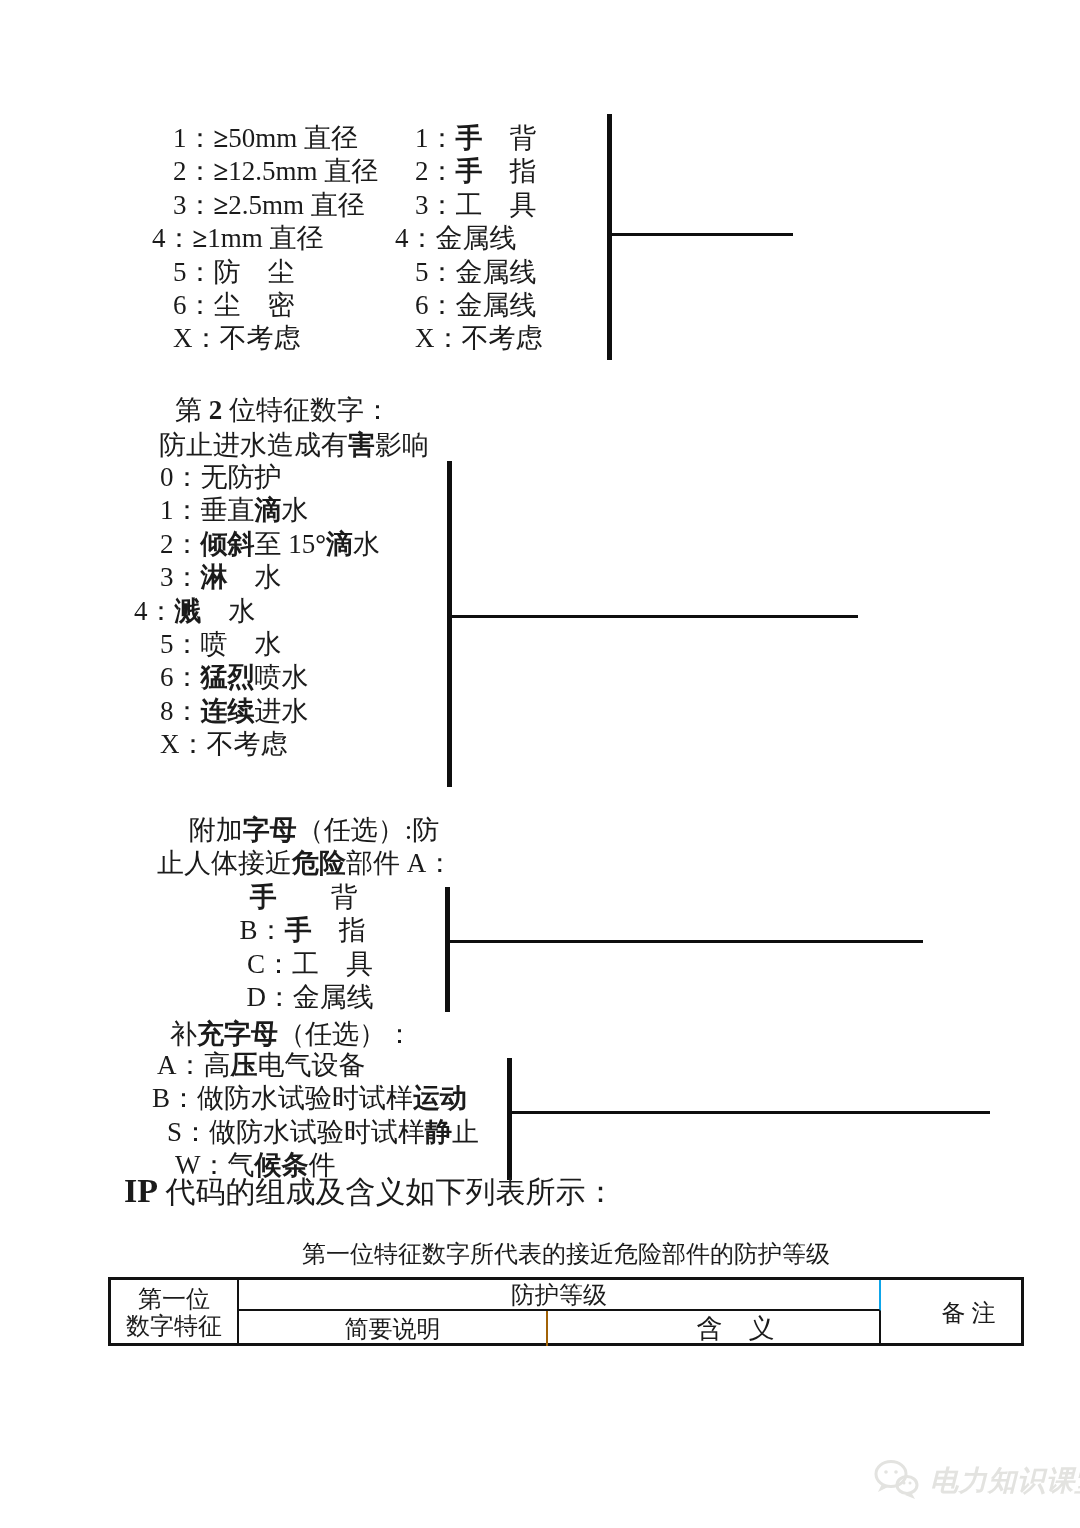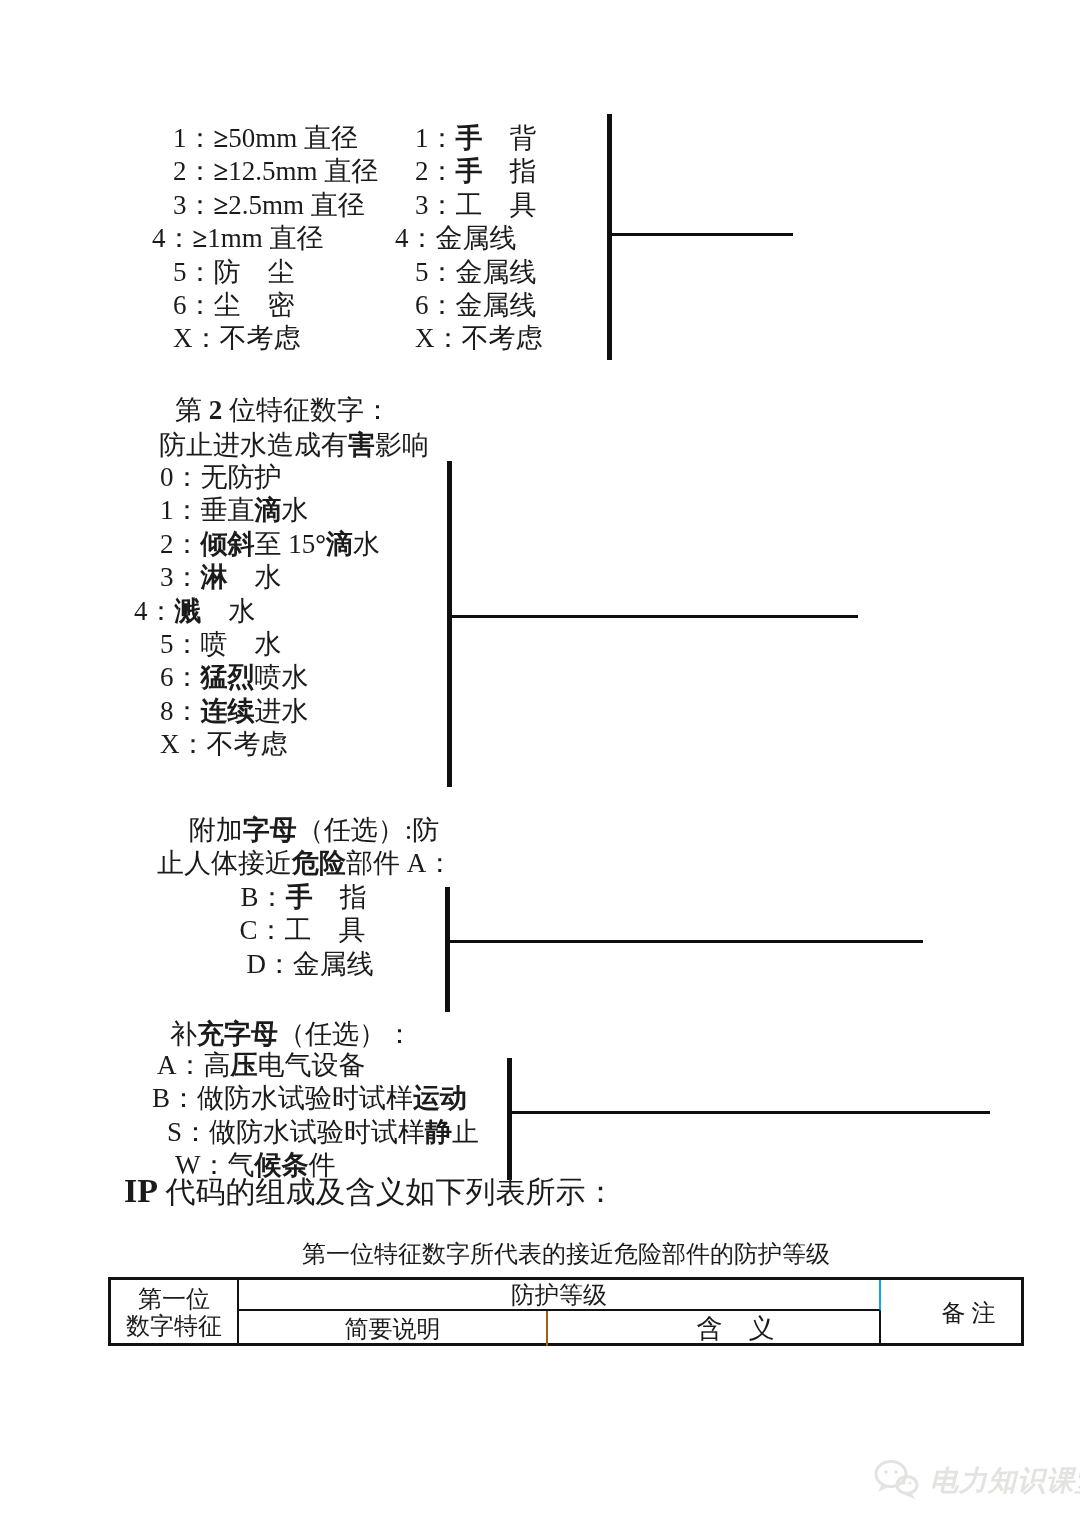--- a/index.html
+++ b/index.html
@@ -96,20 +96,21 @@
     <div class="line"><span>6：</span><span class="b">猛烈</span><span>喷水</span></div>
     <div class="line"><span>8：</span><span class="b">连续</span><span>进水</span></div>
     <div class="line"><span>X：不考虑</span></div>
   </div>
   <div class="vrule" style="left:407px;top:461px;height:326px;"></div>
   <div class="hrule" style="left:409px;top:615px;width:409px;"></div>
 
   <div class="abs s3">
     <div class="line"><span>附加</span><span class="b">字母</span><span>（任选）:防</span></div>
     <div class="line"><span>止人体接近</span><span class="b">危险</span><span>部件 A：</span></div>
+    <div class="line"><span class="b">手</span><span>　　背</span></div>
     <div class="line"><span>B：</span><span class="b">手</span><span>　指</span></div>
     <div class="line"><span>C：工　具</span></div>
     <div class="line"><span>D：金属线</span></div>
   </div>
   <div class="vrule" style="left:405px;top:887px;height:125px;"></div>
   <div class="hrule" style="left:407px;top:940px;width:476px;"></div>
 
   <div class="abs s4h"><span>补</span><span class="b">充字母</span><span>（任选）：</span></div>
   <div class="abs s4items">
     <div class="line"><span>A：高</span><span class="b">压</span><span>电气设备</span></div>

